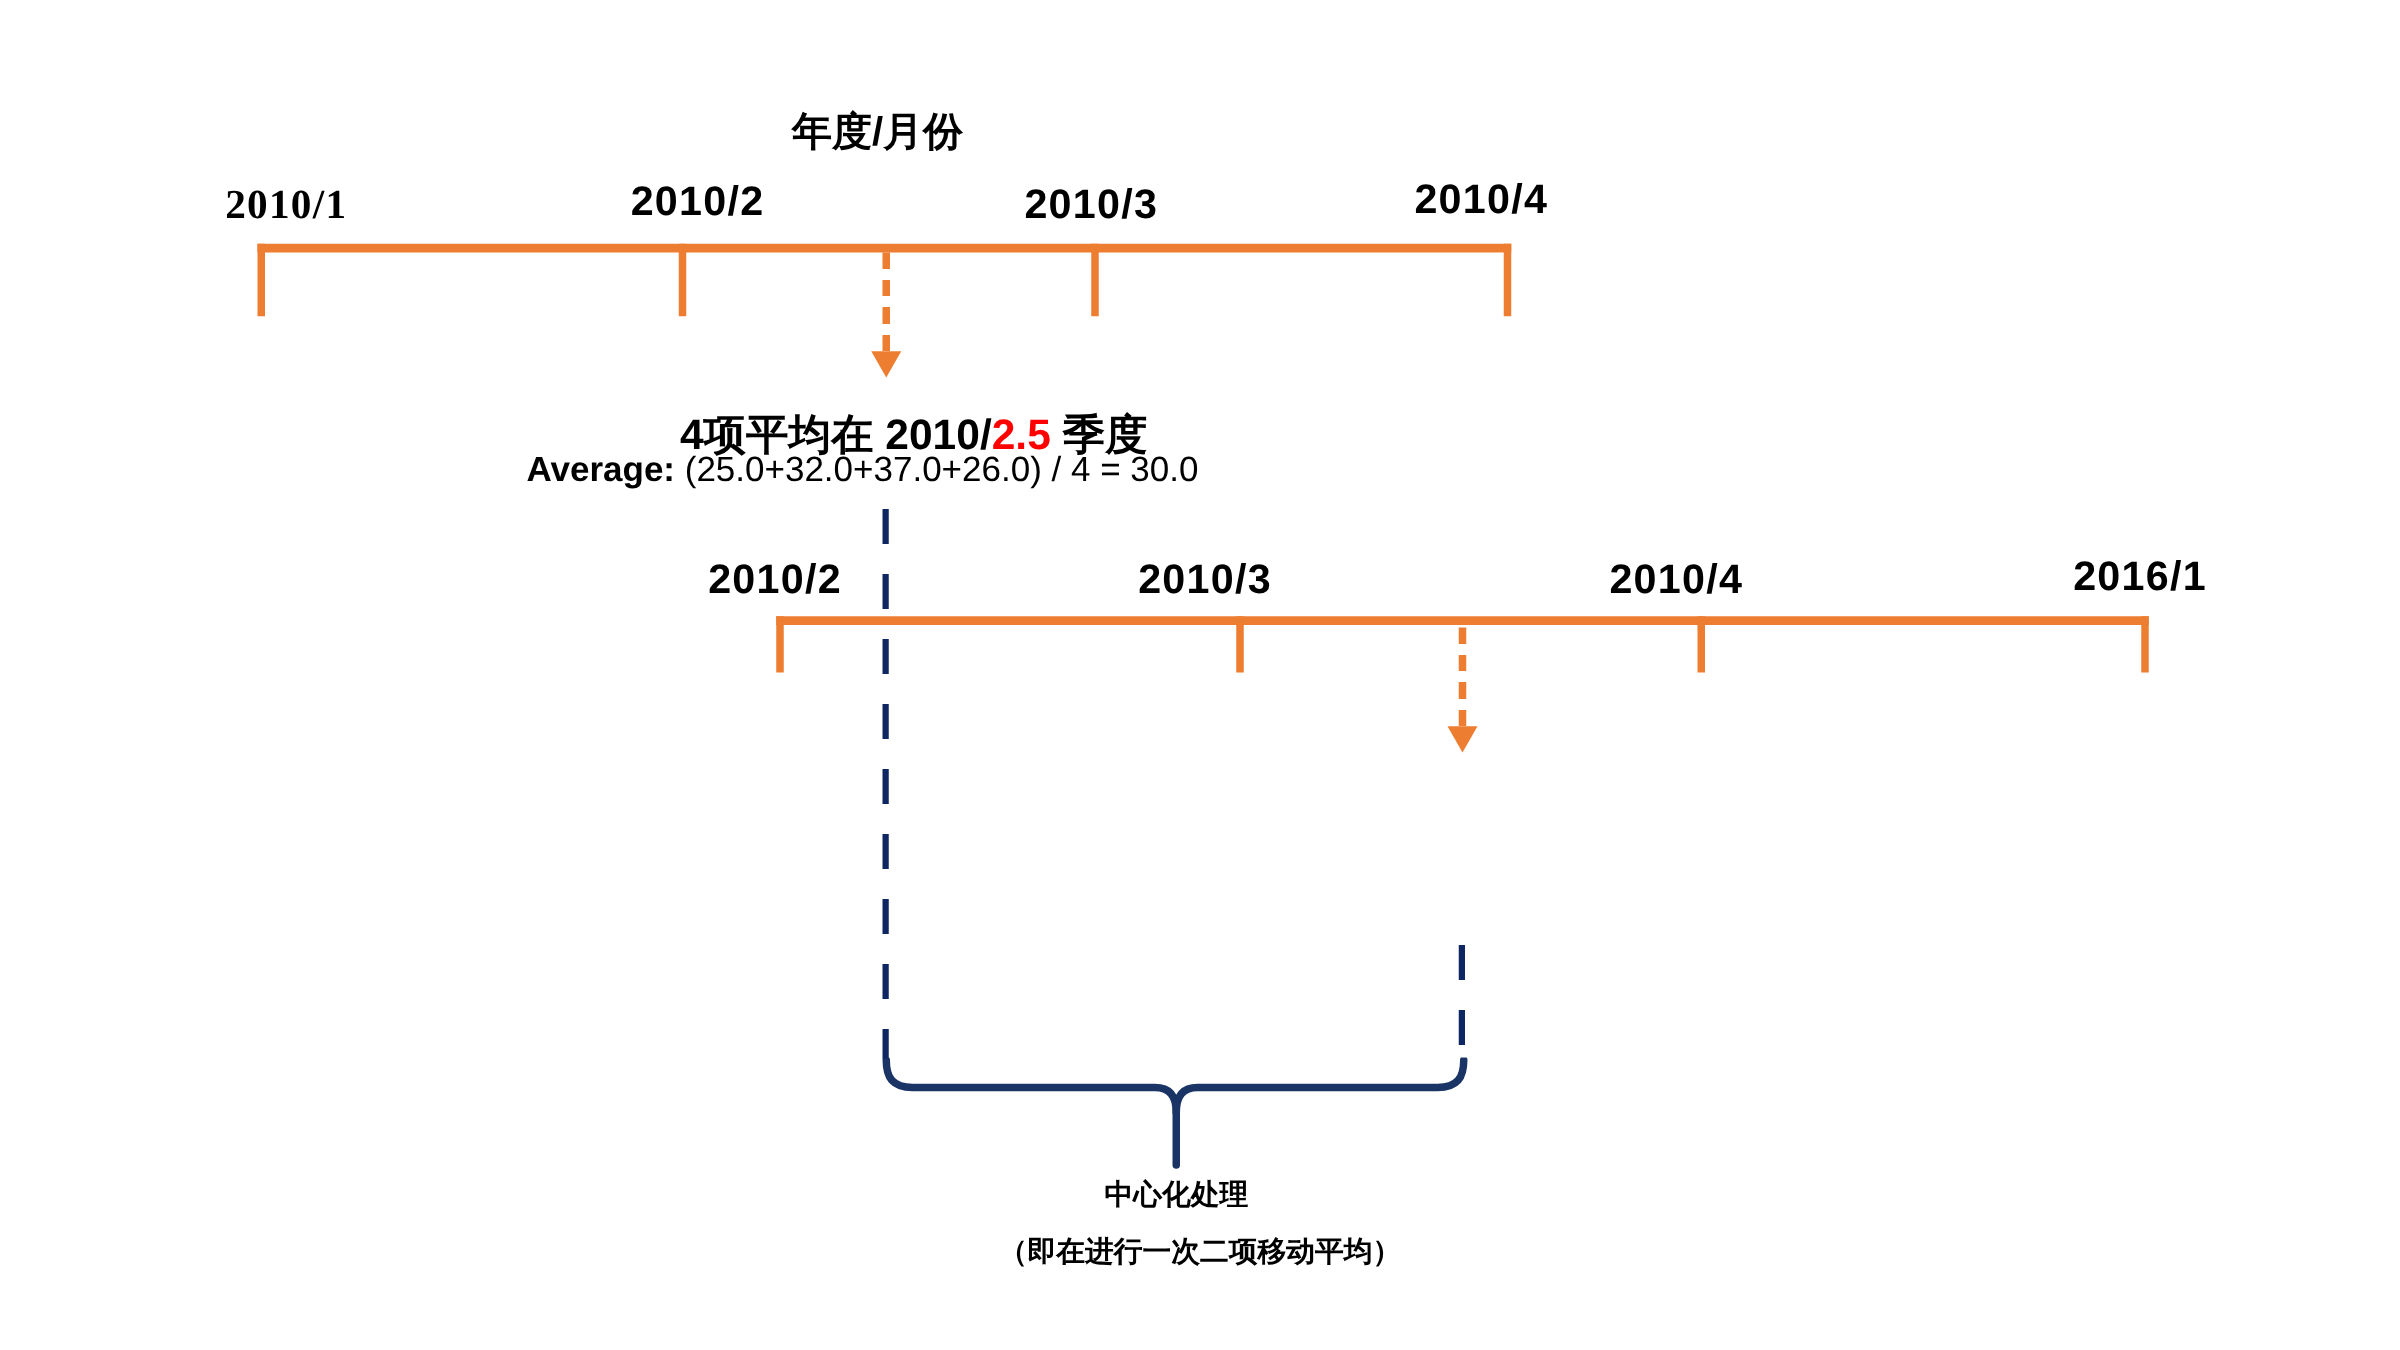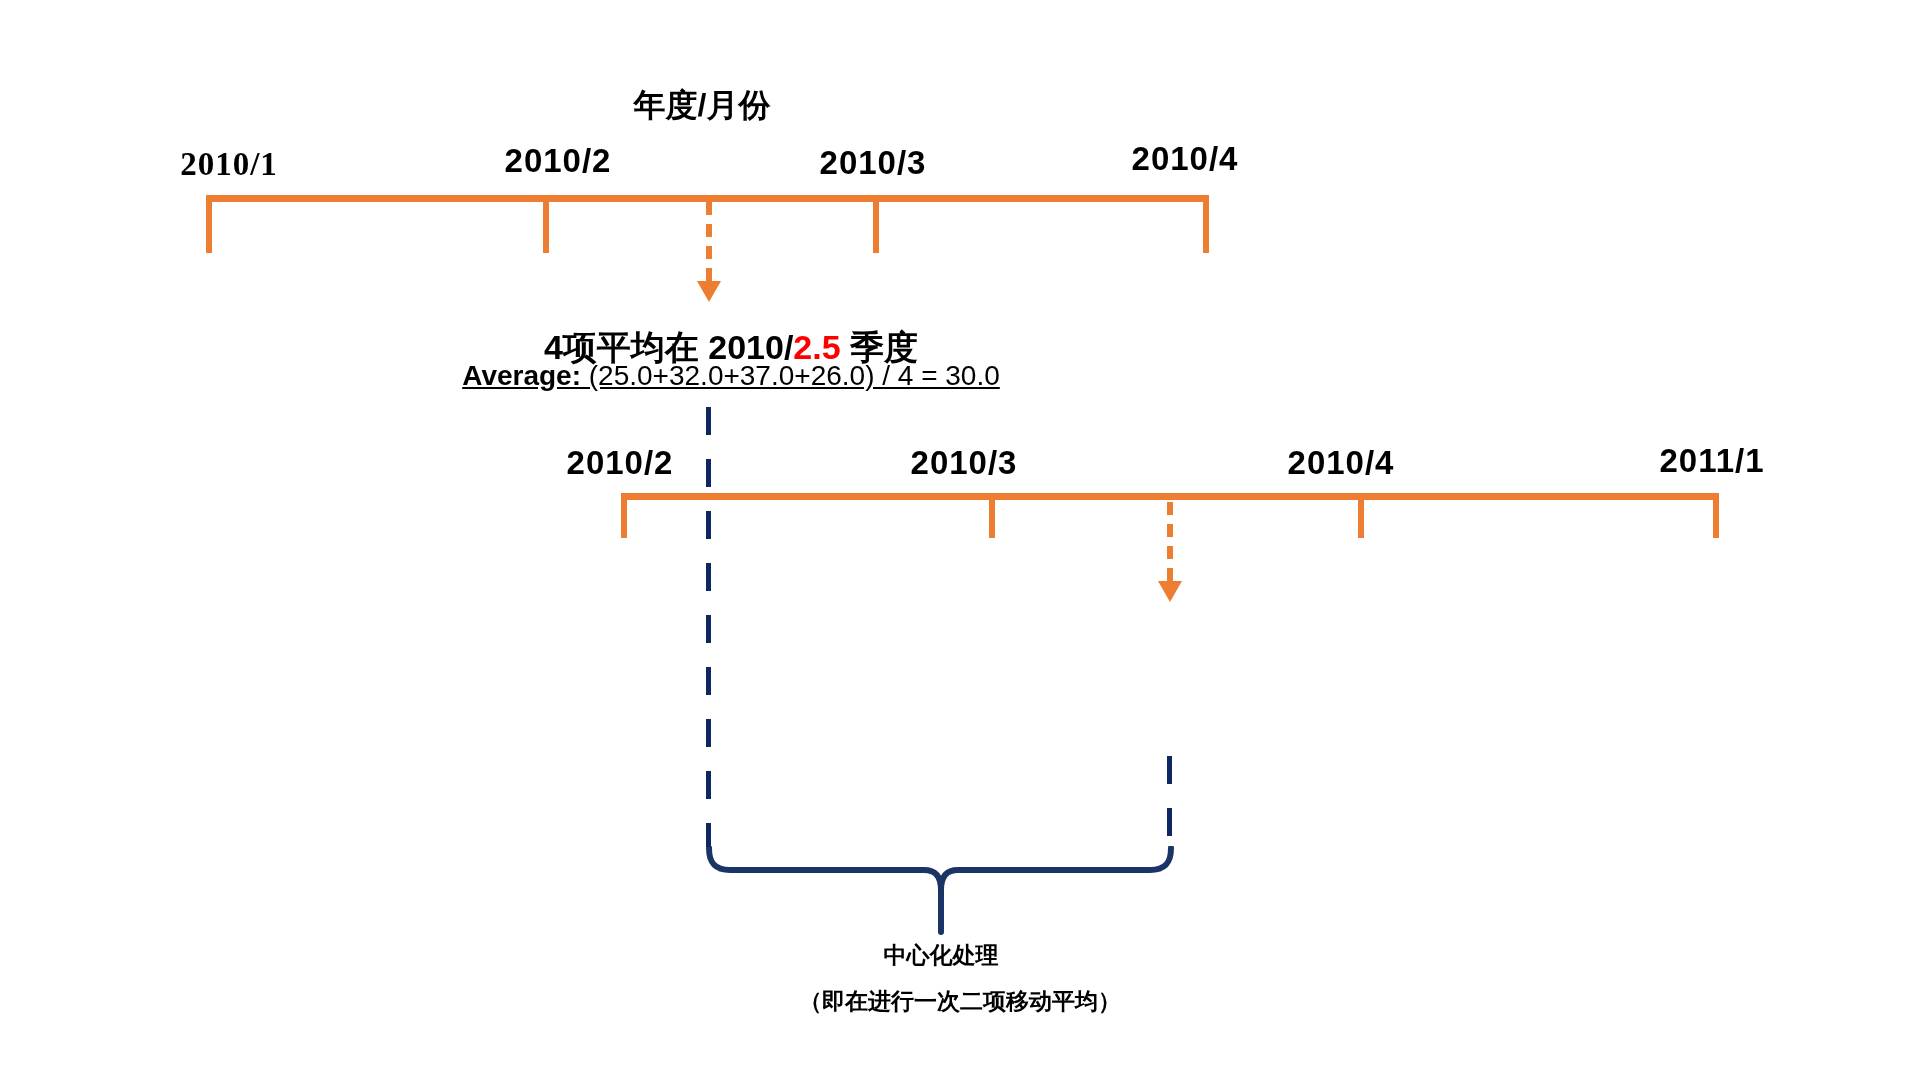--- a/index.html
+++ b/index.html
@@ -38,30 +38,30 @@
   <div class="abs tick z1" style="left:543px;top:195px;height:58px;"></div>
   <div class="abs tick z1" style="left:873px;top:195px;height:58px;"></div>
   <div class="abs tick z1" style="left:1203px;top:195px;height:58px;"></div>
 
   <div class="abs dash-orange" style="left:706px;top:202px;height:80px;"></div>
   <div class="abs arrowhead" style="left:697px;top:281px;"></div>
 
   <div class="abs ctr ann-line1" style="left:731px;top:325px;">
     <span>4项平均在 2010/</span><span class="hl">2.5</span><span> 季度</span>
   </div>
-  <div class="abs ctr ann-line2" style="left:731px;top:360px;text-decoration:underline;">
+  <div class="abs ctr ann-line2" style="left:690px;top:360px;">
     <span class="avg">Average:</span><span> (25.0+32.0+37.0+26.0) / 4 = 30.0</span>
   </div>
 
   <div class="abs dash-navy" style="left:706px;top:407px;height:440px;"></div>
 
   <div class="abs ctr tl-label" style="left:620px;top:444px;">2010/2</div>
   <div class="abs ctr tl-label" style="left:964px;top:444px;">2010/3</div>
   <div class="abs ctr tl-label" style="left:1341px;top:444px;">2010/4</div>
-  <div class="abs ctr tl-label" style="left:1712px;top:442px;">2011/1</div>
+  <div class="abs ctr tl-label" style="left:1712px;top:442px;">2016/1</div>
 
   <div class="abs bar z1" style="left:621px;top:493px;width:1098px;height:7px;"></div>
   <div class="abs tick z1" style="left:621px;top:493px;height:45px;"></div>
   <div class="abs tick z1" style="left:989px;top:493px;height:45px;"></div>
   <div class="abs tick z1" style="left:1358px;top:493px;height:45px;"></div>
   <div class="abs tick z1" style="left:1713px;top:493px;height:45px;"></div>
 
   <div class="abs dash-orange" style="left:1167px;top:502px;height:80px;"></div>
   <div class="abs arrowhead" style="left:1158px;top:581px;"></div>
 

